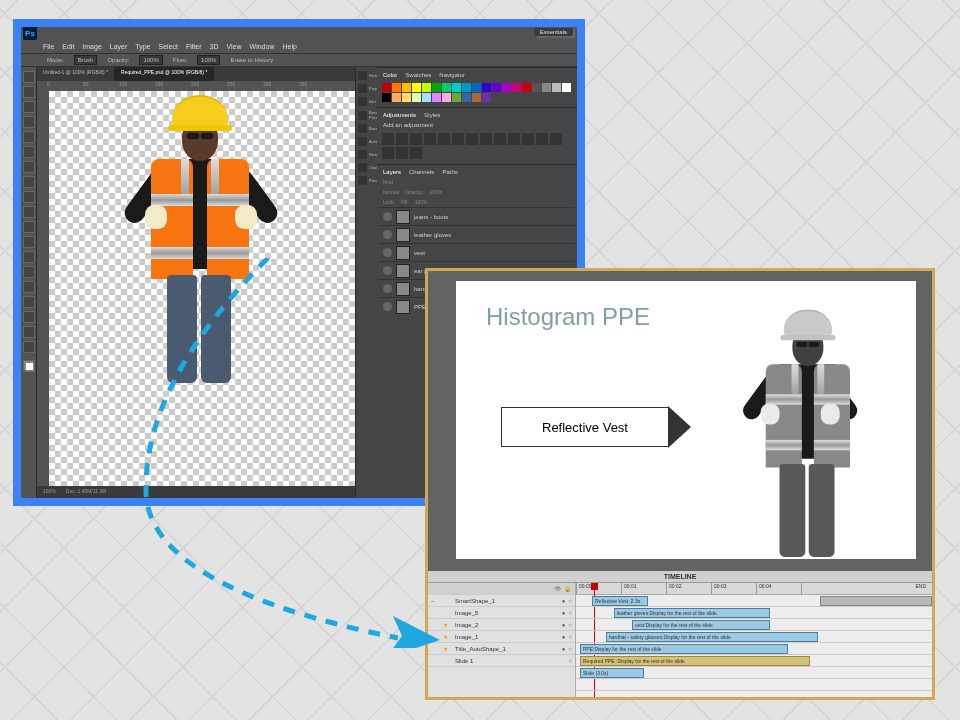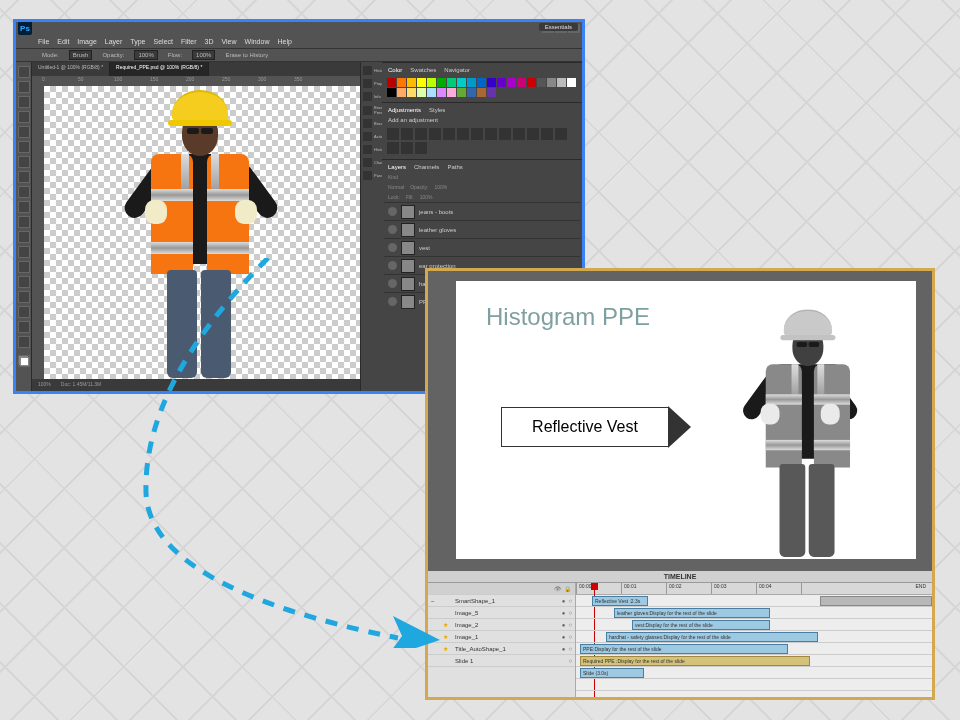--- a/index.html
+++ b/index.html
@@ -1,18 +1,18 @@
 <!DOCTYPE html>
 <html><head>
 <meta charset="utf-8">
 <style>
 *{margin:0;padding:0;box-sizing:border-box;font-family:sans-serif}
 body{width:960px;height:720px;background:#e3e3e3;position:relative;overflow:hidden}
 .bg-pattern{position:absolute;inset:0;background-image:repeating-linear-gradient(45deg,transparent,transparent 40px,#d6d6d6 40px,#d6d6d6 42px),repeating-linear-gradient(-45deg,transparent,transparent 40px,#d6d6d6 40px,#d6d6d6 42px)}
-.ps-window{position:absolute;left:13px;top:19px;width:572px;height:375px;border:3px solid #3b82f6;background:#8b5cf6;overflow:hidden}
+.ps-window{position:absolute;left:13px;top:19px;width:572px;height:487px;border:8px solid #3b82f6;background:#8b5cf6;overflow:hidden}
 .ps-titlebar{height:12px;background:#535353;display:flex;align-items:center;justify-content:space-between;padding:0 2px}
 .ps-logo{width:14px;height:14px;background:#001e36;color:#31a8ff;font-size:8px;font-weight:bold;display:inline-flex;align-items:center;justify-content:center;border-radius:2px}
 .winctrl{display:flex;gap:1px}
 .winctrl span{width:12px;height:9px;background:#666;font-size:7px;display:flex;align-items:center;justify-content:center;color:#ddd}
 .ps-menu{height:14px;background:#535353;display:flex;gap:8px;padding-left:22px;font-size:7px;color:#ddd;align-items:center}
 .ps-options{height:14px;background:#535353;border-top:1px solid #333;border-bottom:1px solid #333;display:flex;align-items:center;padding-left:26px;gap:10px;font-size:6px;color:#bbb}
 .ps-options .dropdown{background:#3a3a3a;padding:1px 3px;border:1px solid #222}
 .essentials{position:absolute;right:4px;top:1px;background:#3a3a3a;padding:1px 6px;font-size:6px;color:#ddd;border-radius:2px}
 .ps-body{display:flex;height:calc(100% - 40px)}
 .ps-tools{width:16px;background:#535353;border-right:1px solid #2a2a2a;display:flex;flex-direction:column;gap:3px;padding:4px 2px}
@@ -65,21 +65,21 @@
 .layers{flex:1;display:flex;flex-direction:column}
 .layer-opts{display:flex;gap:6px;font-size:5px;padding:2px 4px;color:#888}
 .layer-row{display:flex;align-items:center;height:18px;border-top:1px solid #333;padding:0 4px;gap:4px}
 .layer-row .eye{width:9px;height:9px;background:#666;border-radius:50%}
 .layer-row .thumb{width:14px;height:14px;background:#888;border:1px solid #222}
 .layer-row .name{font-size:6px}
 .cp-window{position:absolute;left:425px;top:268px;width:510px;height:432px;border:3px solid #d4a84f;background:#636363;overflow:hidden}
 .cp-stage{height:300px;background:#636363;padding:10px 28px;position:relative}
 .cp-slide{width:460px;height:278px;background:#fff;position:relative}
 .slide-title{position:absolute;top:22px;left:30px;font-size:24px;color:#7fa0a0;font-weight:300}
-.callout-box{position:absolute;top:126px;left:45px;width:168px;height:40px;border:1px solid #333;display:flex;align-items:center;justify-content:center;font-size:16px;background:#fff}
+.callout-box{position:absolute;top:126px;left:45px;width:168px;height:40px;border:1px solid #333;display:flex;align-items:center;justify-content:center;font-size:13px;background:#fff}
 .callout-arrow{position:absolute;top:126px;left:213px;width:0;height:0;border-top:20px solid transparent;border-bottom:20px solid transparent;border-left:22px solid #fff}
 .callout-arrow:before{content:"";position:absolute;left:-23px;top:-21px;width:0;height:0;border-top:21px solid transparent;border-bottom:21px solid transparent;border-left:23px solid #333}
 .mono-worker{position:absolute;right:40px;top:10px;width:150px;height:260px;filter:grayscale(1)}
 .mono-worker .vest-left,.mono-worker .vest-right{filter:none}
 .mono-vest{filter:grayscale(0)}
 .cp-timeline{height:128px;background:#e8e8e8;font-size:6px;color:#333}
 .tl-header{height:12px;background:#d0d0d0;text-align:center;font-weight:bold;font-size:7px;line-height:12px;border-bottom:1px solid #999}
 .tl-body{display:flex;height:116px}
 .tl-left{width:148px;background:#e0e0e0;display:flex;flex-direction:column;border-right:1px solid #aaa}
 .tl-row{height:12px;display:flex;align-items:center;padding:0 3px;border-bottom:1px solid #ccc;font-size:6px;gap:4px}

